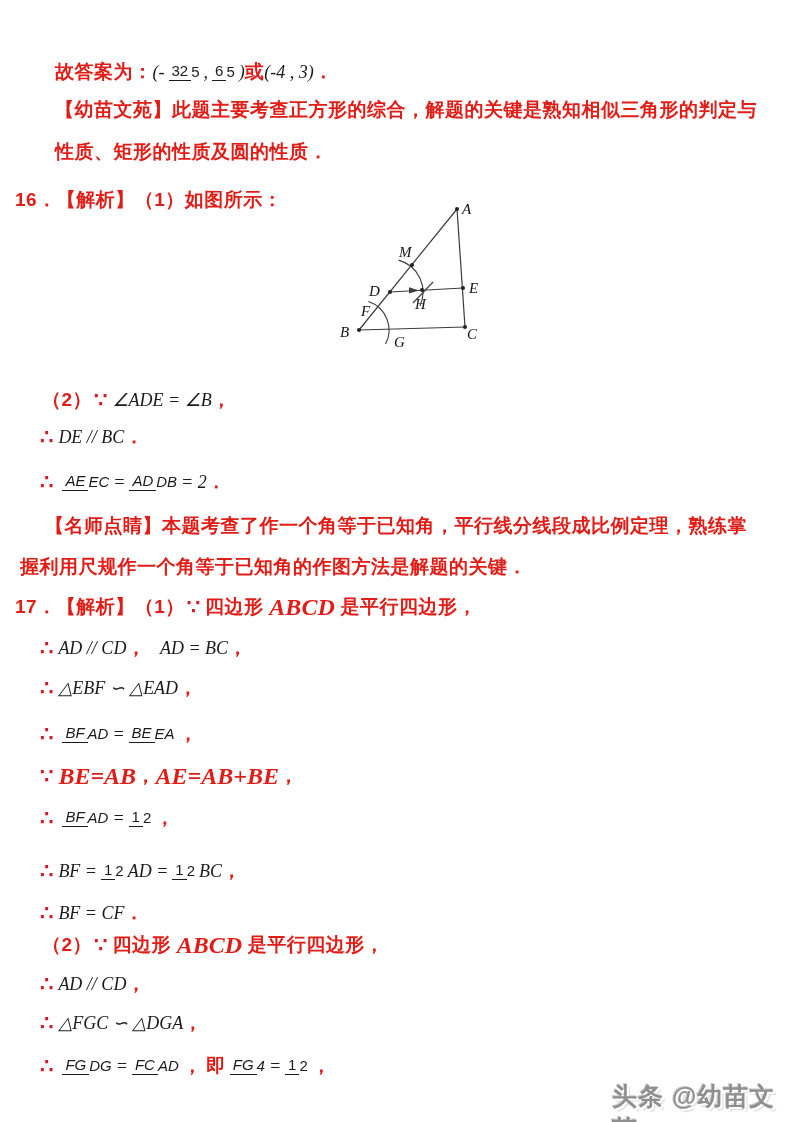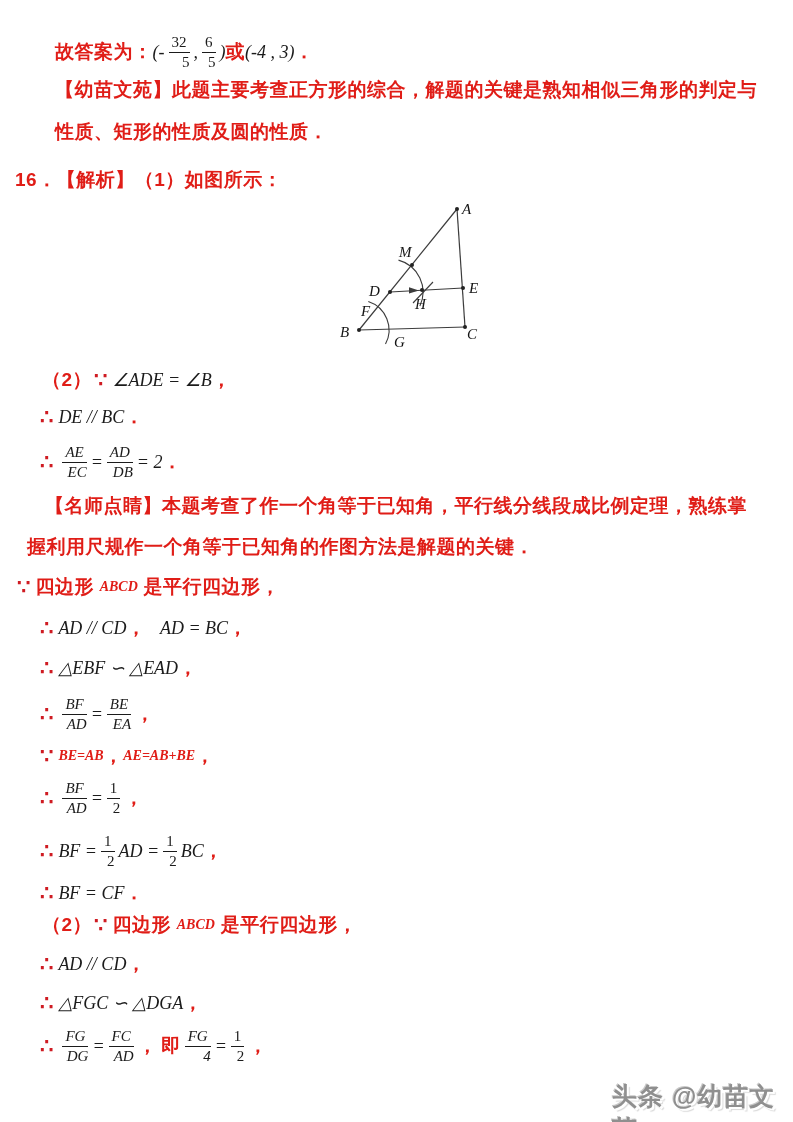--- a/index.html
+++ b/index.html
@@ -14,20 +14,21 @@
     background:#ffffff;
     overflow:hidden;
     font-family:"Liberation Sans",sans-serif;
   }
   .line{
     position:absolute;
     display:flex;
     align-items:center;
     white-space:pre;
     height:28px;
+    margin-top:20px;
   }
   .line.tall{height:52px;}
   .cn{
     font-family:"Liberation Sans",sans-serif;
     font-weight:bold;
     color:var(--red);
     font-size:19px;
     letter-spacing:0.5px;
   }
   .sym{
@@ -42,27 +43,27 @@
     font-family:"Liberation Serif",serif;
     font-style:italic;
     color:var(--ink);
     font-size:18px;
   }
   .mr{
     font-family:"Liberation Serif",serif;
     font-style:italic;
     font-weight:bold;
     color:var(--red);
-    font-size:14px;
+    font-size:24px;
   }
   .frac{
     display:inline-flex;
-    flex-direction:column;
-    align-items:flex-end;
-    font-family:Liberation Serif, serif;
+    flex-direction:row;
+    align-items:flex-start;
+    font-family:Liberation Sans, sans-serif;
     font-style:italic;
     color:var(--ink);
     font-size:15px;
     line-height:1.1;
     margin:0 4px;
   }
   .frac.up{font-style:normal;}
   .frac .num{border-bottom:1.5px solid var(--ink);padding:0 3px 1px;}
   .frac .den{padding-top:1px;}
   .gap{display:inline-block;}
@@ -95,22 +96,22 @@
 
   <div>
       <div class="line tall" style="top: 26px; left: 55px;"><span class="cn">故答案为：</span><span class="m">(-</span><span class="frac up"><span class="num">32</span><span class="den">5</span></span><span class="m">,</span><span class="frac up"><span class="num">6</span><span class="den">5</span></span><span class="m">)</span><span class="cn">或</span><span class="m">(-4 , 3)</span><span class="cn">．</span></div>
       <div class="line" style="top: 76px; left: 55px;"><span class="cn">【幼苗文苑】此题主要考查正方形的综合，解题的关键是熟知相似三角形的判定与</span></div>
       <div class="line" style="top: 118px; left: 55px;"><span class="cn">性质、矩形的性质及圆的性质．</span></div>
       <div class="line" style="top: 166px; left: 15px;"><span class="cn">16．【解析】（1）如图所示：</span></div>
       <div class="line" style="top: 366px; left: 42px;"><span class="cn">（2）</span><span class="sym">∵</span><span class="m">∠ADE = ∠B</span><span class="cn">，</span></div>
       <div class="line" style="top: 403px; left: 38px;"><span class="sym">∴</span><span class="m">DE // BC</span><span class="cn">．</span></div>
       <div class="line tall" style="top: 436px; left: 38px;"><span class="sym">∴</span><span class="frac"><span class="num">AE</span><span class="den">EC</span></span><span class="m">=</span><span class="frac"><span class="num">AD</span><span class="den">DB</span></span><span class="m">= 2</span><span class="cn">．</span></div>
       <div class="line" style="top: 492px; left: 45px;"><span class="cn">【名师点睛】本题考查了作一个角等于已知角，平行线分线段成比例定理，熟练掌</span></div>
-      <div class="line" style="top: 533px; left: 27px;"><span class="cn">握利用尺规作一个角等于已知角的作图方法是解题的关键．</span></div>
-      <div class="line" style="top: 573px; left: 15px;"><span class="sym">∵</span><span class="cn">四边形 </span><span class="mr">ABCD</span><span class="cn"> 是平行四边形，</span></div>
+      <div class="line" style="top: 533px; left: 20px;"><span class="cn">握利用尺规作一个角等于已知角的作图方法是解题的关键．</span></div>
+      <div class="line" style="top: 573px; left: 15px;"><span class="cn">17．【解析】（1）</span><span class="sym">∵</span><span class="cn">四边形 </span><span class="mr">ABCD</span><span class="cn"> 是平行四边形，</span></div>
       <div class="line" style="top: 614px; left: 38px;"><span class="sym">∴</span><span class="m">AD // CD</span><span class="cn">，</span><span class="gap" style="width: 14px;"></span><span class="m">AD = BC</span><span class="cn">，</span></div>
       <div class="line" style="top: 654px; left: 38px;"><span class="sym">∴</span><span class="m">△EBF ∽ △EAD</span><span class="cn">，</span></div>
       <div class="line tall" style="top: 688px; left: 38px;"><span class="sym">∴</span><span class="frac"><span class="num">BF</span><span class="den">AD</span></span><span class="m">=</span><span class="frac"><span class="num">BE</span><span class="den">EA</span></span><span class="cn">，</span></div>
       <div class="line" style="top: 742px; left: 38px;"><span class="sym">∵</span><span class="mr">BE=AB</span><span class="cn">，</span><span class="mr">AE=AB+BE</span><span class="cn">，</span></div>
       <div class="line tall" style="top: 772px; left: 38px;"><span class="sym">∴</span><span class="frac"><span class="num">BF</span><span class="den">AD</span></span><span class="m">=</span><span class="frac up"><span class="num">1</span><span class="den">2</span></span><span class="cn">，</span></div>
       <div class="line tall" style="top: 825px; left: 38px;"><span class="sym">∴</span><span class="m">BF =</span><span class="frac up"><span class="num">1</span><span class="den">2</span></span><span class="m">AD =</span><span class="frac up"><span class="num">1</span><span class="den">2</span></span><span class="m">BC</span><span class="cn">，</span></div>
       <div class="line" style="top: 879px; left: 38px;"><span class="sym">∴</span><span class="m">BF = CF</span><span class="cn">．</span></div>
       <div class="line" style="top: 911px; left: 42px;"><span class="cn">（2）</span><span class="sym">∵</span><span class="cn">四边形 </span><span class="mr">ABCD</span><span class="cn"> 是平行四边形，</span></div>
       <div class="line" style="top: 950px; left: 38px;"><span class="sym">∴</span><span class="m">AD // CD</span><span class="cn">，</span></div>
       <div class="line" style="top: 989px; left: 38px;"><span class="sym">∴</span><span class="m">△FGC ∽ △DGA</span><span class="cn">，</span></div>

